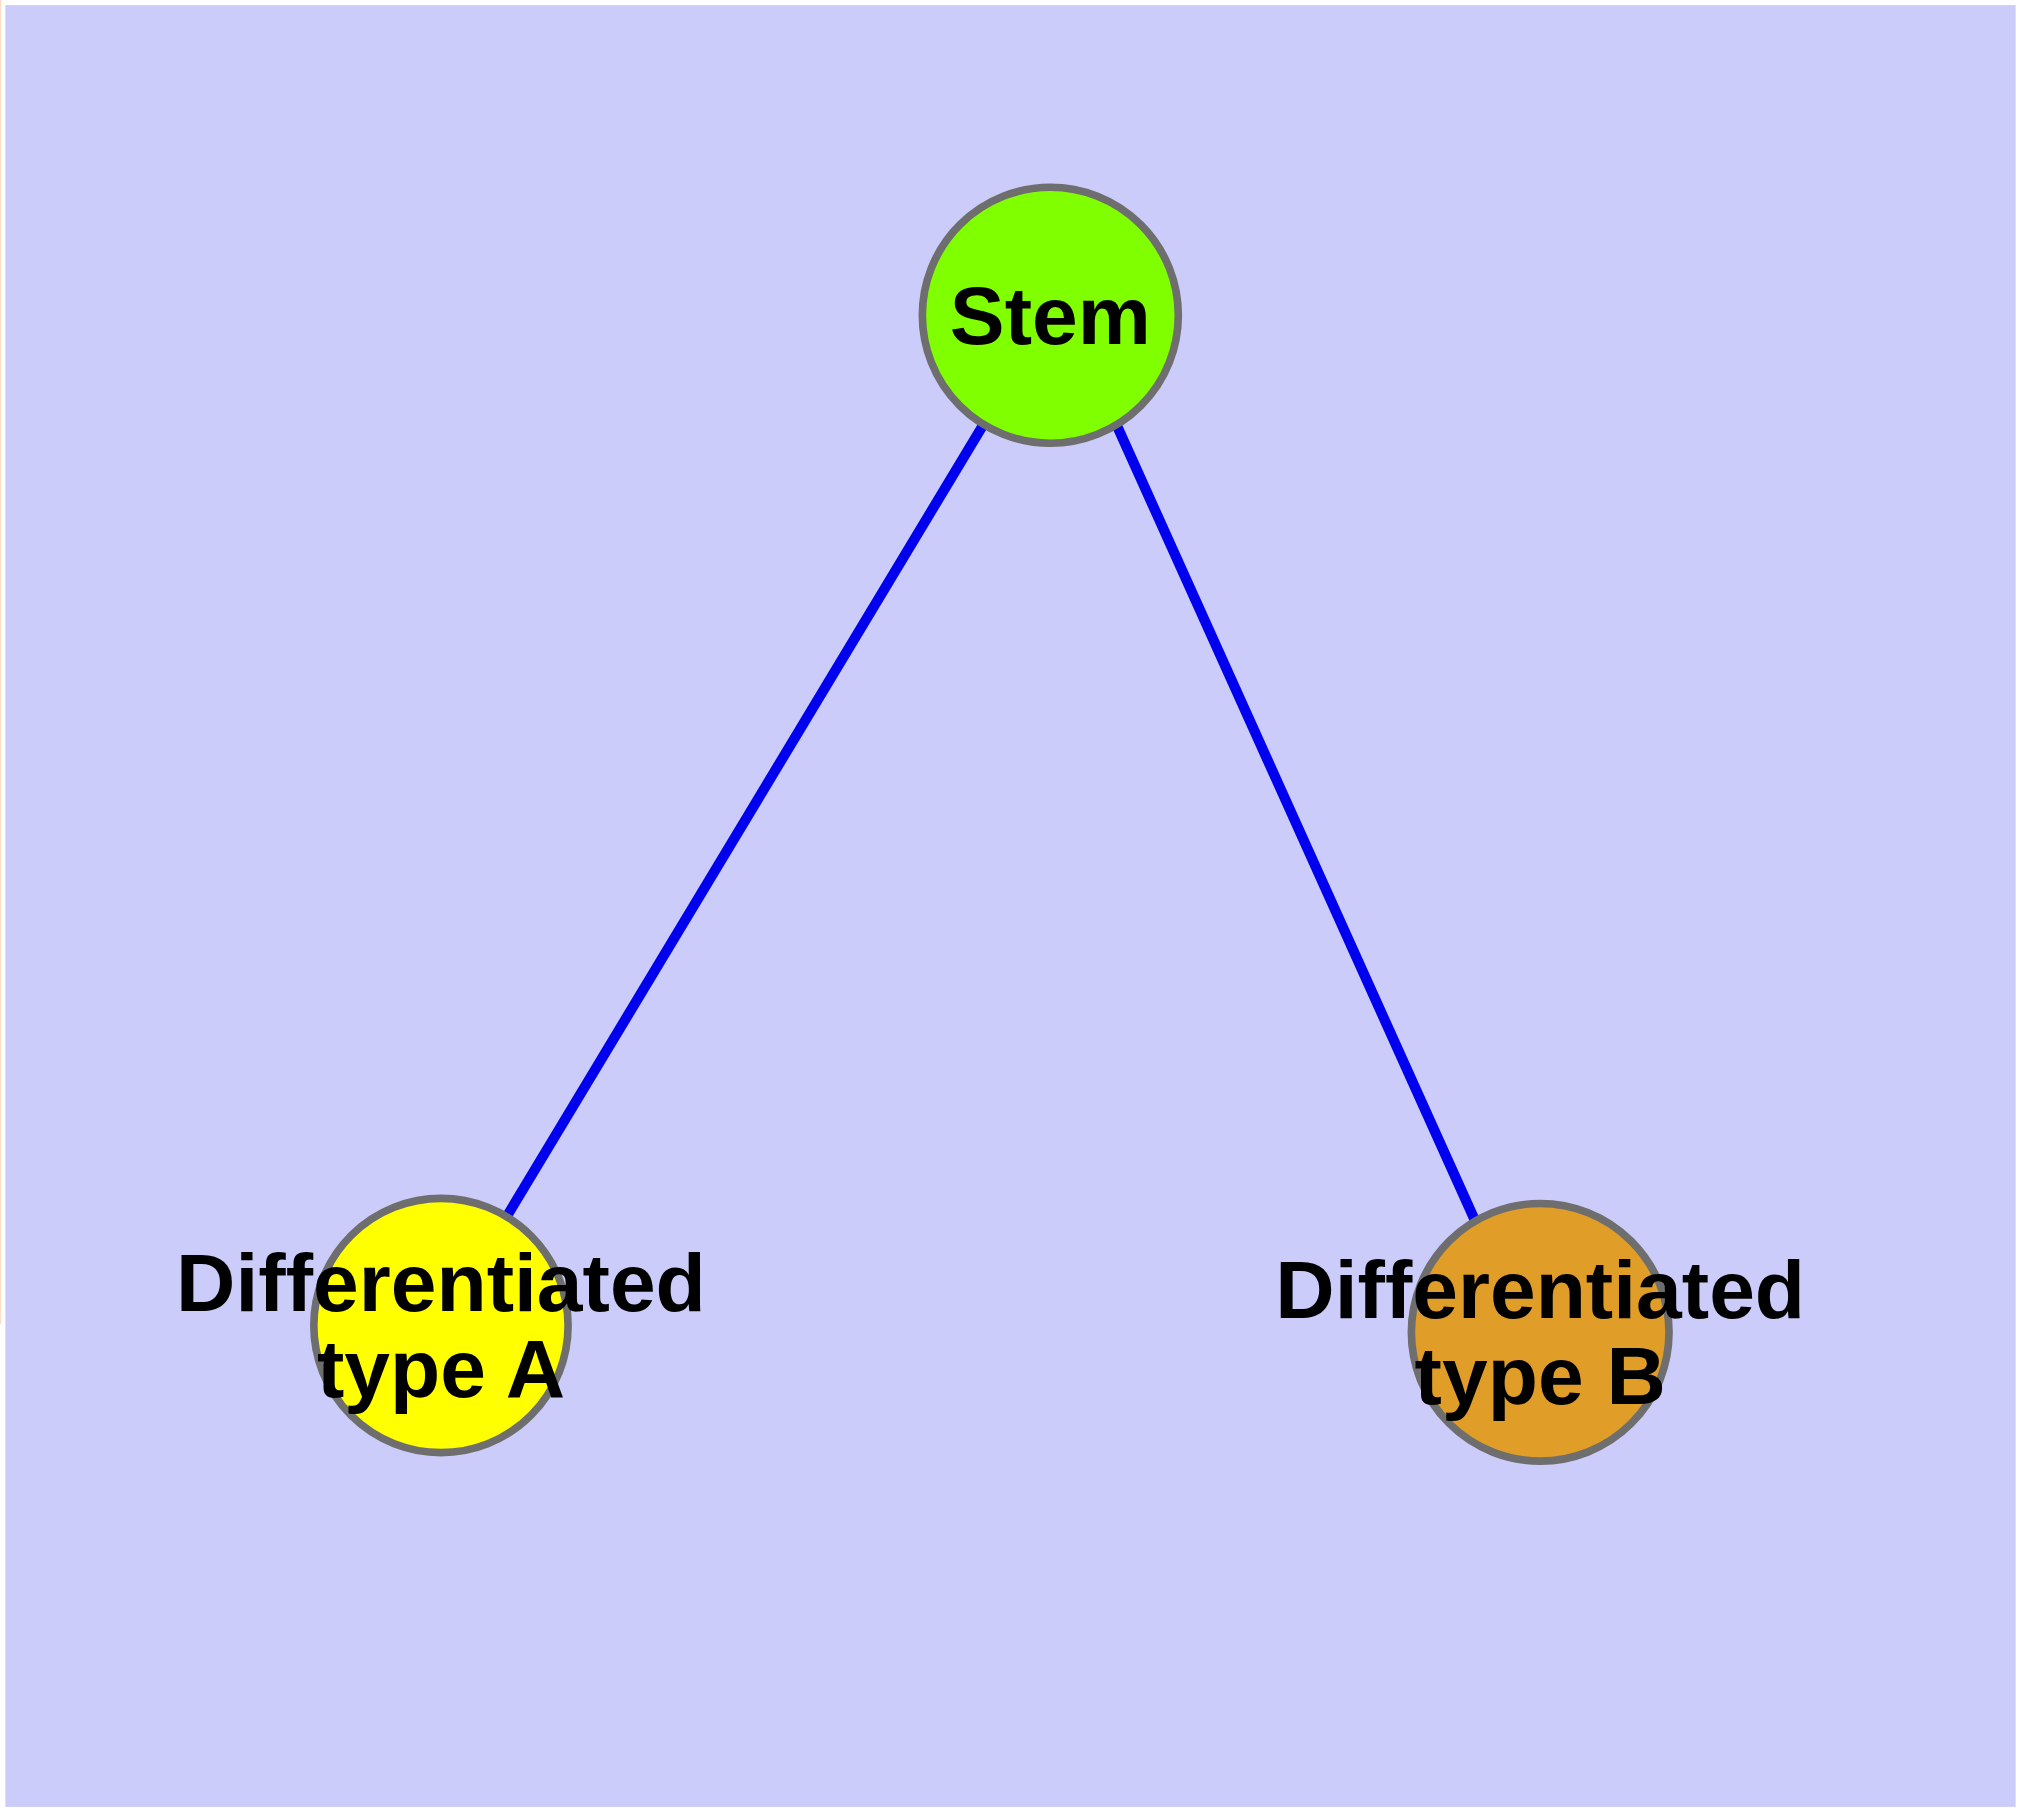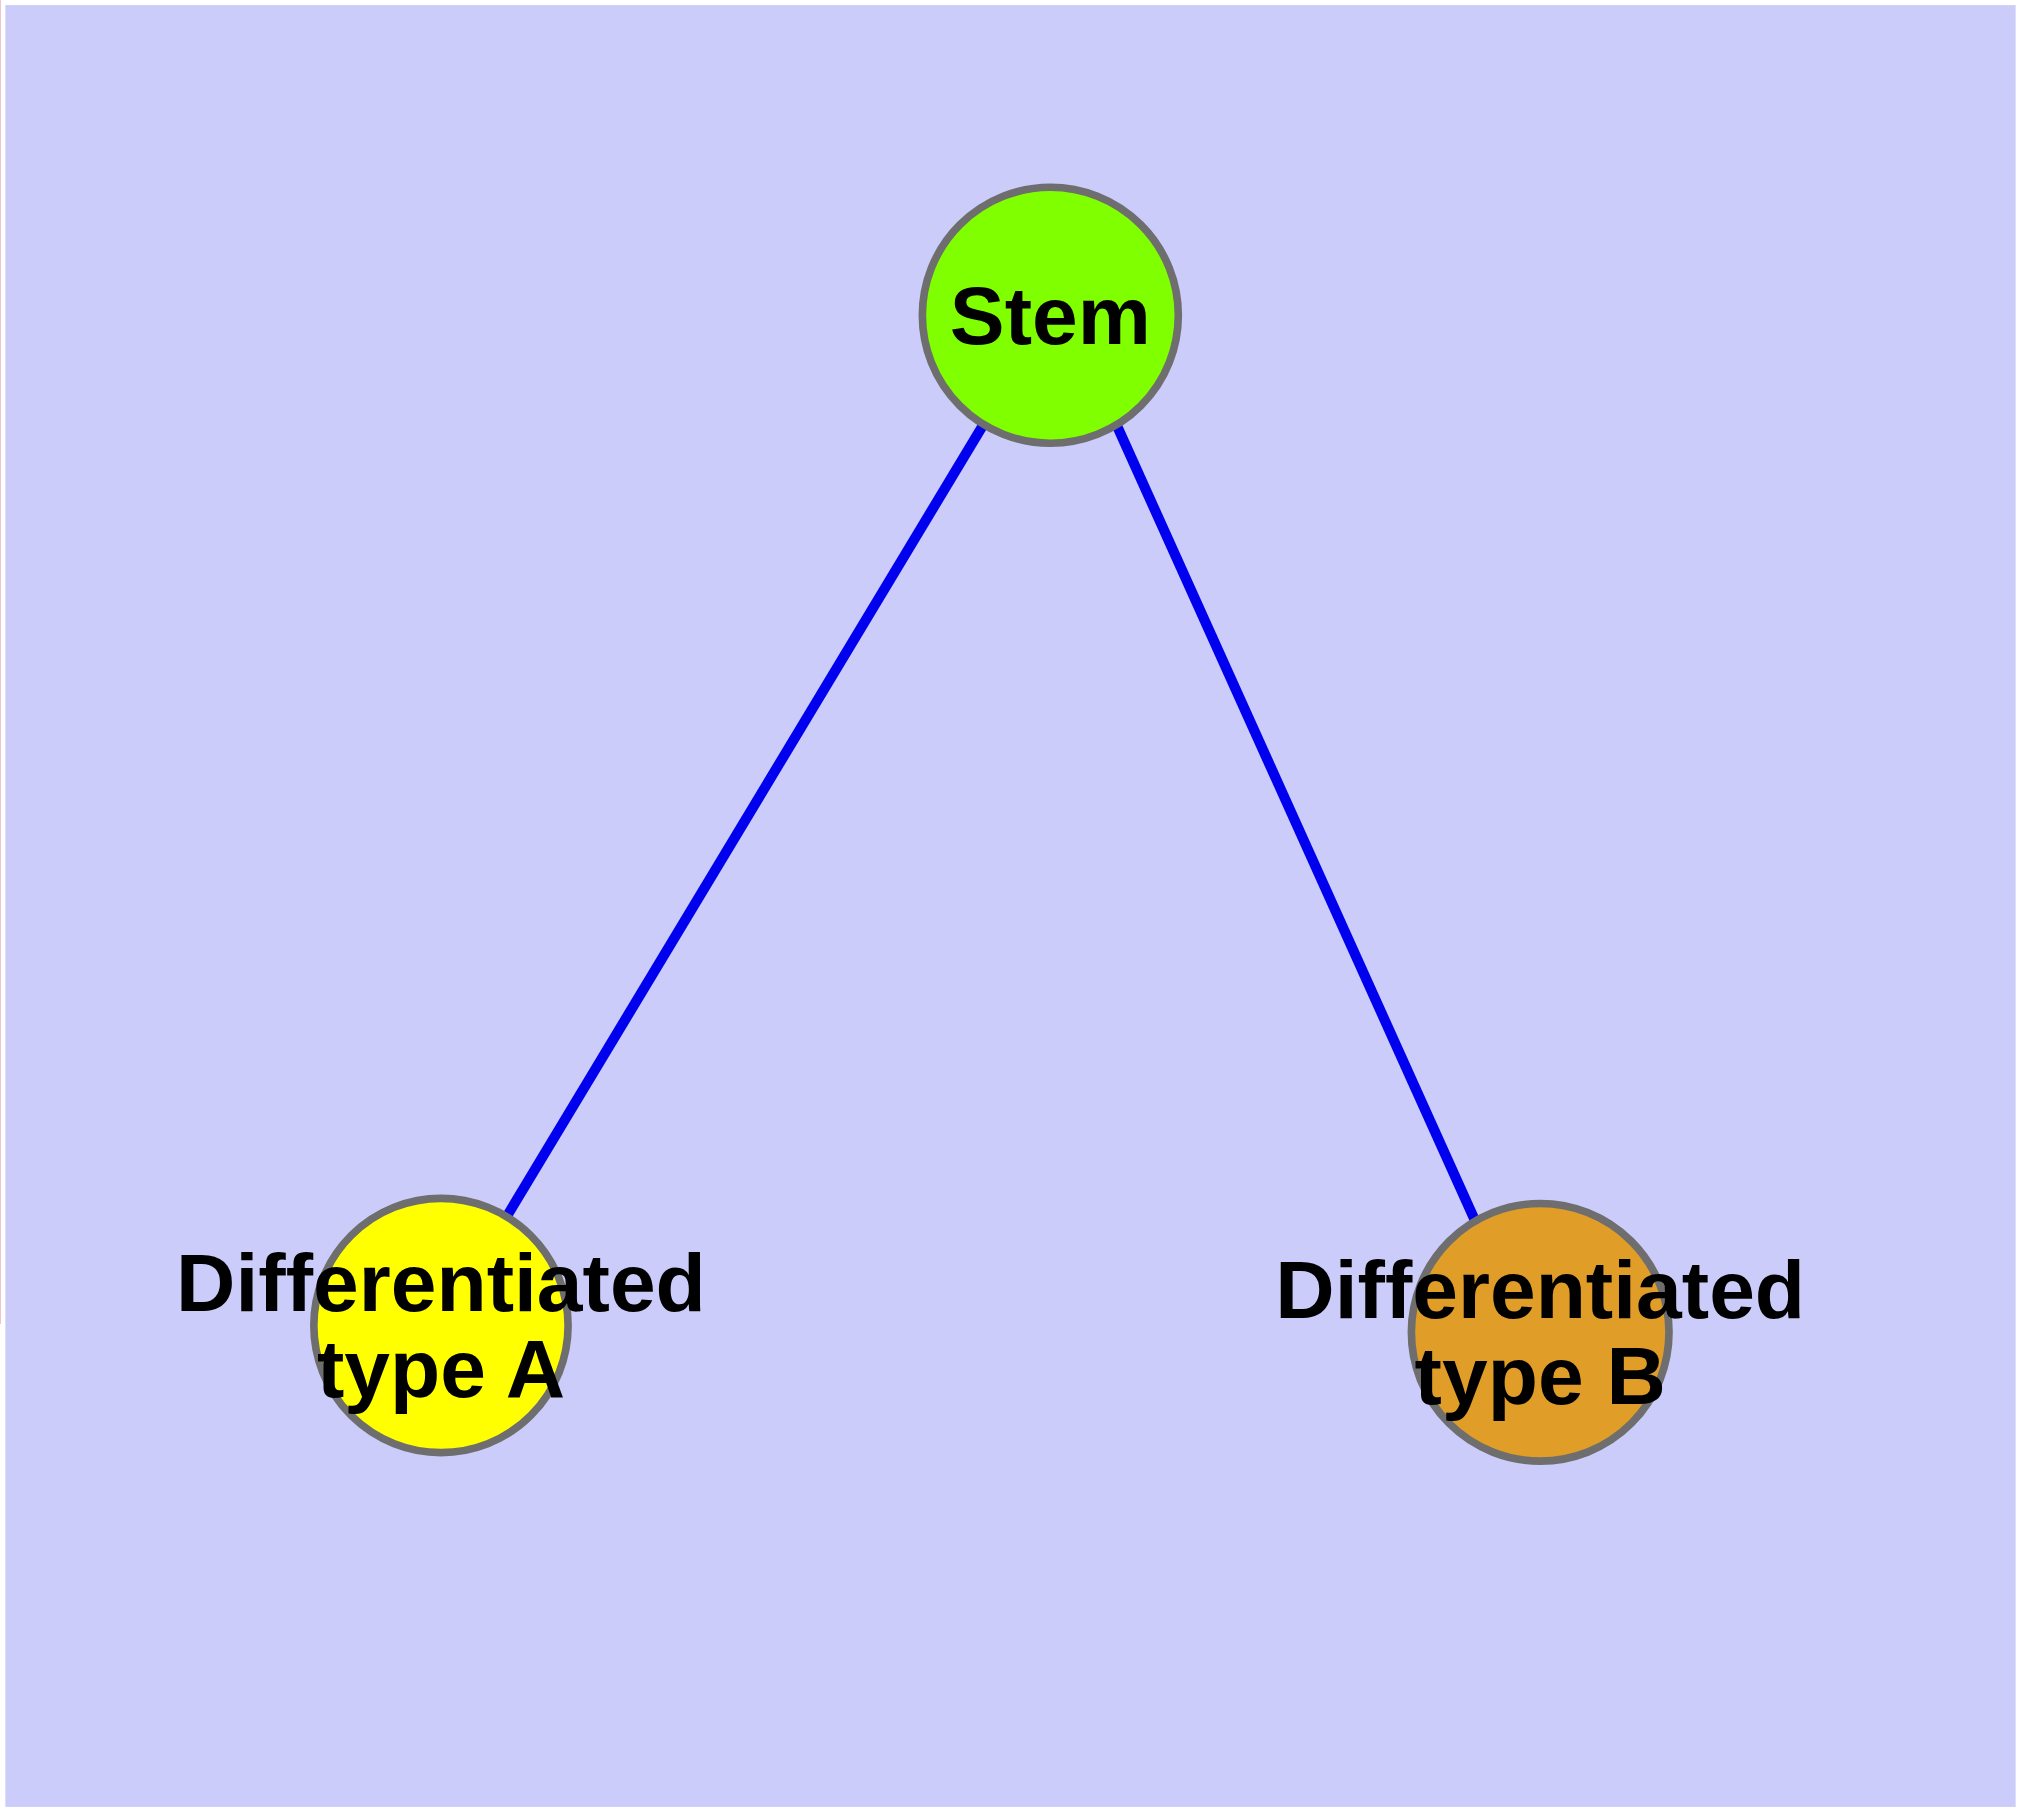--- a/index.html
+++ b/index.html
@@ -11,21 +11,21 @@
   body {
     width: 2021px;
     height: 1812px;
     overflow: hidden;
     font-family: "Liberation Sans", sans-serif;
   }
   #graph-canvas {
     position: relative;
     width: 2021px;
     height: 1324px;
-    background: #be185d;
+    background: #f97316;
   }
   #graph-svg {
     position: absolute;
     top: 0;
     left: 0;
     width: 2021px;
     height: 1812px;
     display: block;
   }
   .node-label {

